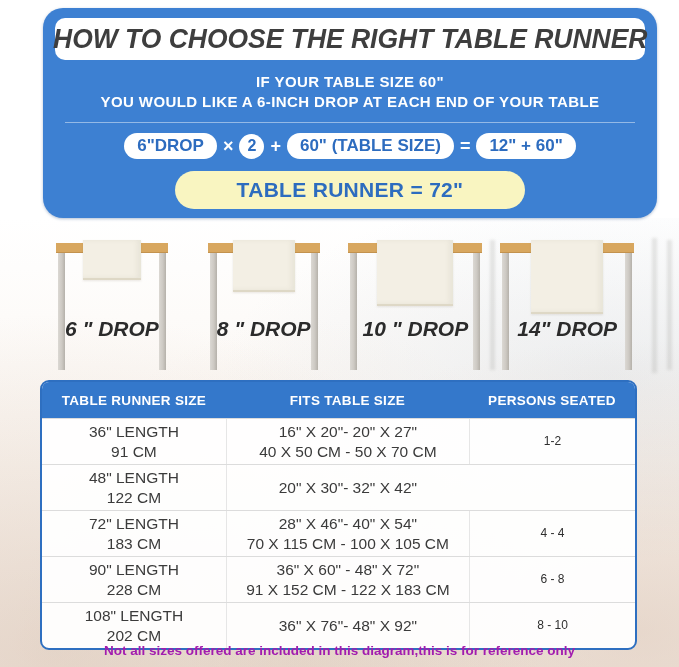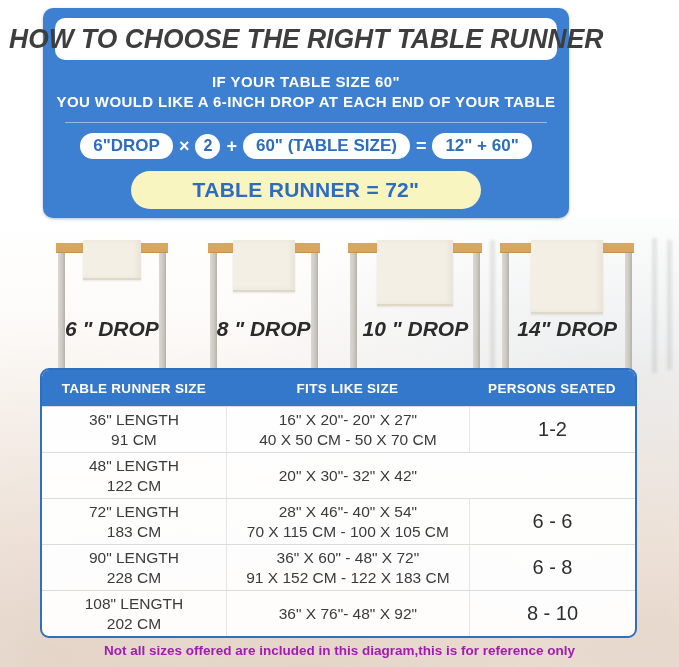--- a/index.html
+++ b/index.html
@@ -14,22 +14,22 @@
       radial-gradient(ellipse at 90% 35%, rgba(198,210,222,.30), transparent 45%),
       radial-gradient(ellipse at 45% 100%, rgba(222,205,190,.35), transparent 55%),
       linear-gradient(#ffffff 0%, #faf5f0 55%, #f4ebe4 100%);
   }
   .bg-line { position:absolute; width:5px; background:rgba(150,148,145,.22); filter:blur(1.5px); }
   .bg-line.a { left:490px; top:240px; height:130px; }
   .bg-line.b { left:652px; top:238px; height:135px; }
   .bg-line.c { left:667px; top:240px; height:130px; }
 
   
-  .panel { position:absolute; left:43px; top:8px; width:526px; height:210px;
-    background:#3d80d2; border-radius:10px; box-shadow:0 1px 3px rgba(30,70,130,.35); }
+  .panel { position:absolute; left:43px; top:8px; width:614px; height:210px;
+    background:#3d80d2; border-radius:20px; box-shadow:0 1px 3px rgba(30,70,130,.35); }
   .title-banner { margin:10px 12px 0; height:42px; background:#ffffff; border-radius:10px;
     display:flex; align-items:center; justify-content:center; }
   .title-banner h1 { font-size:27px; font-style:italic; font-weight:bold; color:#3e3e3e;
     white-space:nowrap; transform:scaleX(.98); letter-spacing:0; }
   .intro { text-align:center; color:#ffffff; font-weight:bold; font-size:15px; letter-spacing:.4px; }
   .intro.l1 { margin-top:13px; }
   .intro.l2 { margin-top:3px; }
   .divider { height:1px; background:rgba(255,255,255,.45); margin:12px 22px 0; }
   .calc-row { display:flex; align-items:center; justify-content:center; gap:6px;
     margin-top:10px; color:#ffffff; font-weight:bold; font-size:17px; }
@@ -59,31 +59,31 @@
     background:#f3efe4; border-bottom:2px solid #ded8c6;
     box-shadow:inset -4px 0 5px rgba(120,110,90,.08), 0 1px 2px rgba(120,110,90,.15); z-index:2; }
   .f1 .runner { width:58px; height:40px; }
   .f2 .runner { width:62px; height:52px; }
   .f3 .runner { width:76px; height:66px; }
   .f4 .runner { width:72px; height:74px; }
   .drop-label { position:absolute; top:80px; width:100%; text-align:center;
     font-style:italic; font-weight:800; font-size:21px; color:#2b2b2b; z-index:3; }
 
   
-  .size-table { position:absolute; left:40px; top:368px; width:597px;
+  .size-table { position:absolute; left:40px; top:380px; width:597px;
     border:2px solid #2e6fc0; border-radius:9px; overflow:hidden;
     background:rgba(255,255,255,.94); }
   .thead { display:flex; background:#3478cb; height:36px; align-items:center;
     color:#ffffff; font-weight:bold; font-size:13.5px; letter-spacing:.3px; text-align:center; }
   .col1 { width:31%; } .col2 { width:41%; } .col3 { width:28%; }
   .trow { display:flex; height:46px; border-top:1px solid #dcdcdc; text-align:center; }
   .trow .cell { display:flex; flex-direction:column; justify-content:center;
     font-size:15.5px; color:#3b3b3b; line-height:1.25; }
   .trow .col2, .trow .col3 { border-left:1px solid #e6e6e6; }
-  .trow .col3 { font-size:20px; color:#2e2e2e; }
+  .trow .col3 { font-size:12px; color:#2e2e2e; }
 
   .footer-note { position:absolute; left:0; right:0; top:643px; text-align:center;
     font-size:13.5px; font-weight:600; color:#a21caf; }
 </style>
 </head>
 <body>
 
 <div class="page">
 
   <div class="photo-bg"></div>
@@ -139,21 +139,21 @@
       <div class="leg r"></div>
       <div class="tabletop"></div>
       <div class="runner"></div>
       <div class="drop-label">14" DROP</div>
     </div>
   </section>
 
   <section class="size-table">
     <div class="thead">
       <div class="col1">TABLE RUNNER SIZE</div>
-      <div class="col2">FITS LIKE SIZE</div>
+      <div class="col2">FITS TABLE SIZE</div>
       <div class="col3">PERSONS SEATED</div>
     </div>
 
     <div class="trow">
       <div class="cell col1">
         <span>36" LENGTH</span>
         <span>91 CM</span>
       </div>
       <div class="cell col2">
         <span>16" X 20"- 20" X 27"</span>
@@ -177,21 +177,21 @@
     <div class="trow">
       <div class="cell col1">
         <span>72" LENGTH</span>
         <span>183 CM</span>
       </div>
       <div class="cell col2">
         <span>28" X 46"- 40" X 54"</span>
         <span>70 X 115 CM - 100 X 105 CM</span>
       </div>
       <div class="cell col3">
-        <span>6 - 6</span>
+        <span>4 - 4</span>
       </div>
     </div>
 
     <div class="trow">
       <div class="cell col1">
         <span>90" LENGTH</span>
         <span>228 CM</span>
       </div>
       <div class="cell col2">
         <span>36" X 60" - 48" X 72"</span>

